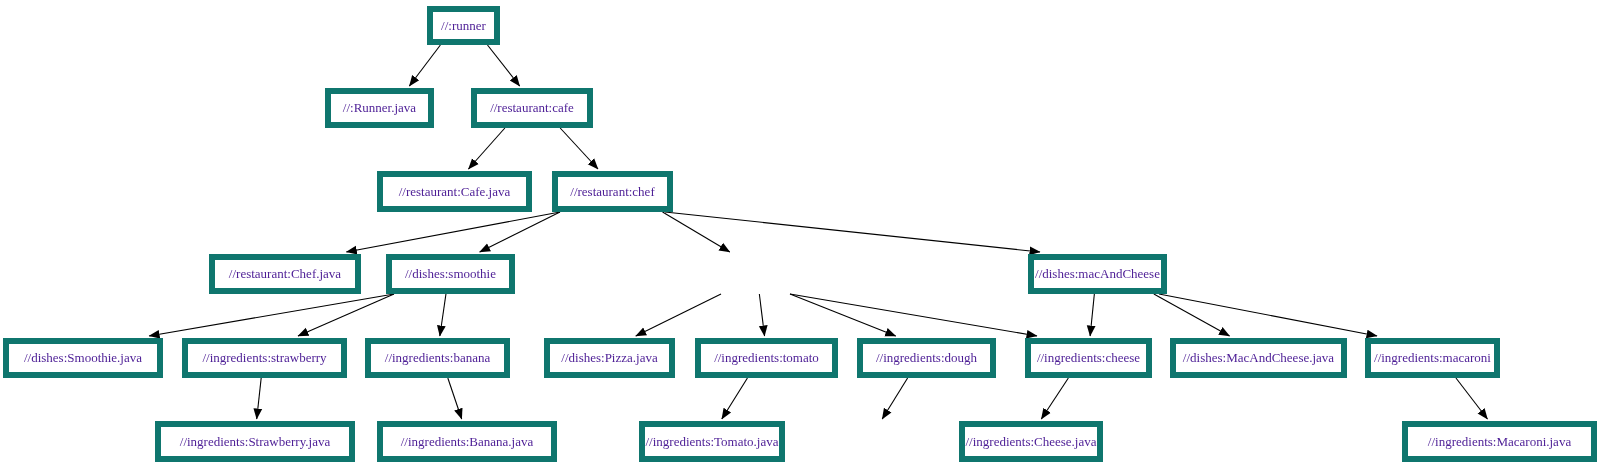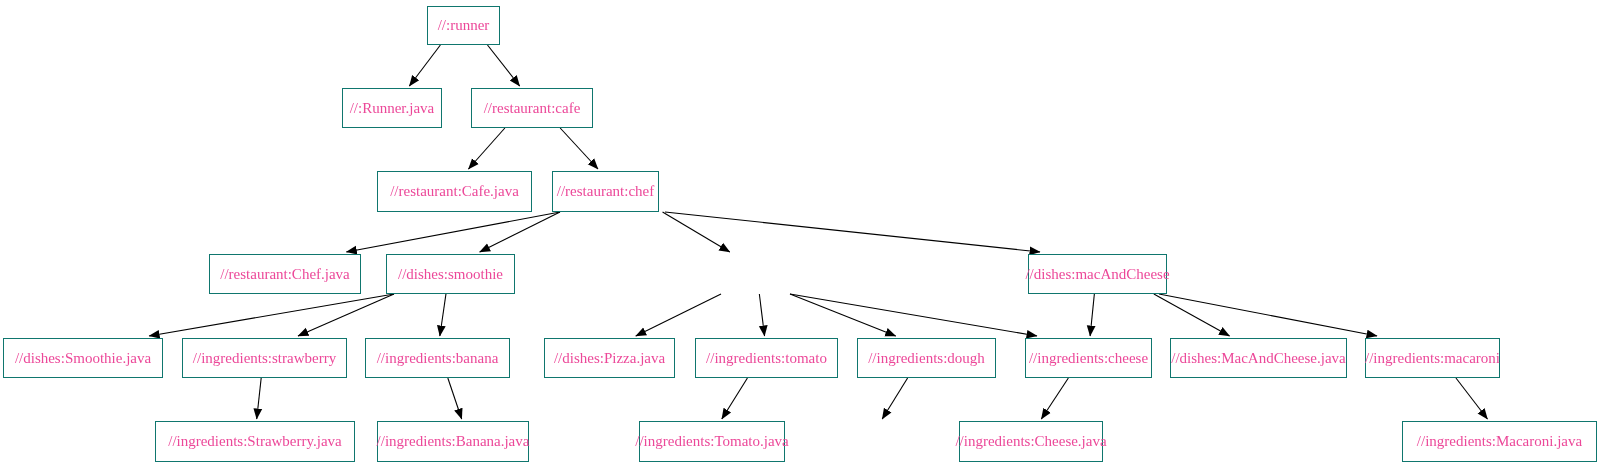--- a/index.html
+++ b/index.html
@@ -12,27 +12,27 @@
     overflow: hidden;
   }
   #edge-layer {
     position: absolute;
     left: 0; top: 0;
     width: 1600px; height: 468px;
   }
   .node {
     position: absolute;
     box-sizing: border-box;
-    border: 1px solid #0f766e;
+    border: 6px solid #0f766e;
     background: #ffffff;
     display: flex;
     align-items: center;
     justify-content: center;
-    font-size: 15px;
-    color: #ec4899;
+    font-size: 13px;
+    color: #4c1d95;
     white-space: nowrap;
     z-index: 2;
   }
   #edge-layer line { stroke: #000000; stroke-width: 1.1; }
 </style>
 </head>
 <body>
 
 <div class="canvas">
 
@@ -63,39 +63,39 @@
       <line x1="907.6" y1="378" x2="882.22" y2="419" stroke="#000000" marker-end="url(#arrow)"></line>
       <line x1="1068.375" y1="378" x2="1041.35" y2="419" stroke="#000000" marker-end="url(#arrow)"></line>
       <line x1="1094.35" y1="294" x2="1090.12" y2="336" stroke="#000000" marker-end="url(#arrow)"></line>
       <line x1="1153.85" y1="294" x2="1229.52" y2="336" stroke="#000000" marker-end="url(#arrow)"></line>
       <line x1="1159" y1="294" x2="1377" y2="336" stroke="#000000" marker-end="url(#arrow)"></line>
       <line x1="1455.95" y1="378" x2="1487.44" y2="419" stroke="#000000" marker-end="url(#arrow)"></line>
     </svg>
 
   <div class="node" style="left:427px; top:6px;   width:73px;  height:39px">//:runner</div>
 
-  <div class="node" style="left:342px; top:88px;  width:100px; height:40px">//:Runner.java</div>
+  <div class="node" style="left:325px; top:88px;  width:109px; height:40px">//:Runner.java</div>
   <div class="node" style="left:471px; top:88px;  width:122px; height:40px">//restaurant:cafe</div>
 
   <div class="node" style="left:377px; top:171px; width:155px; height:41px">//restaurant:Cafe.java</div>
-  <div class="node" style="left:552px; top:171px; width:107px; height:41px">//restaurant:chef</div>
+  <div class="node" style="left:552px; top:171px; width:121px; height:41px">//restaurant:chef</div>
 
   <div class="node" style="left:209px; top:254px; width:152px; height:40px">//restaurant:Chef.java</div>
   <div class="node" style="left:386px; top:254px; width:129px; height:40px">//dishes:smoothie</div>
   <div class="node" style="left:1028px;top:254px; width:139px; height:40px">//dishes:macAndCheese</div>
 
   <div class="node" style="left:3px;   top:338px; width:160px; height:40px">//dishes:Smoothie.java</div>
   <div class="node" style="left:182px; top:338px; width:165px; height:40px">//ingredients:strawberry</div>
   <div class="node" style="left:365px; top:338px; width:145px; height:40px">//ingredients:banana</div>
   <div class="node" style="left:544px; top:338px; width:131px; height:40px">//dishes:Pizza.java</div>
   <div class="node" style="left:695px; top:338px; width:143px; height:40px">//ingredients:tomato</div>
   <div class="node" style="left:857px; top:338px; width:139px; height:40px">//ingredients:dough</div>
   <div class="node" style="left:1025px;top:338px; width:127px; height:40px">//ingredients:cheese</div>
   <div class="node" style="left:1170px;top:338px; width:177px; height:40px">//dishes:MacAndCheese.java</div>
   <div class="node" style="left:1365px;top:338px; width:135px; height:40px">//ingredients:macaroni</div>
 
   <div class="node" style="left:155px; top:421px; width:200px; height:41px">//ingredients:Strawberry.java</div>
-  <div class="node" style="left:377px; top:421px; width:152px; height:41px">//ingredients:Banana.java</div>
+  <div class="node" style="left:377px; top:421px; width:180px; height:41px">//ingredients:Banana.java</div>
   <div class="node" style="left:639px; top:421px; width:146px; height:41px">//ingredients:Tomato.java</div>
   <div class="node" style="left:1402px;top:421px; width:195px; height:41px">//ingredients:Macaroni.java</div>
   <div class="node" style="left:959px; top:421px; width:144px; height:41px">//ingredients:Cheese.java</div>
 
 </div>
 
 </body></html>

